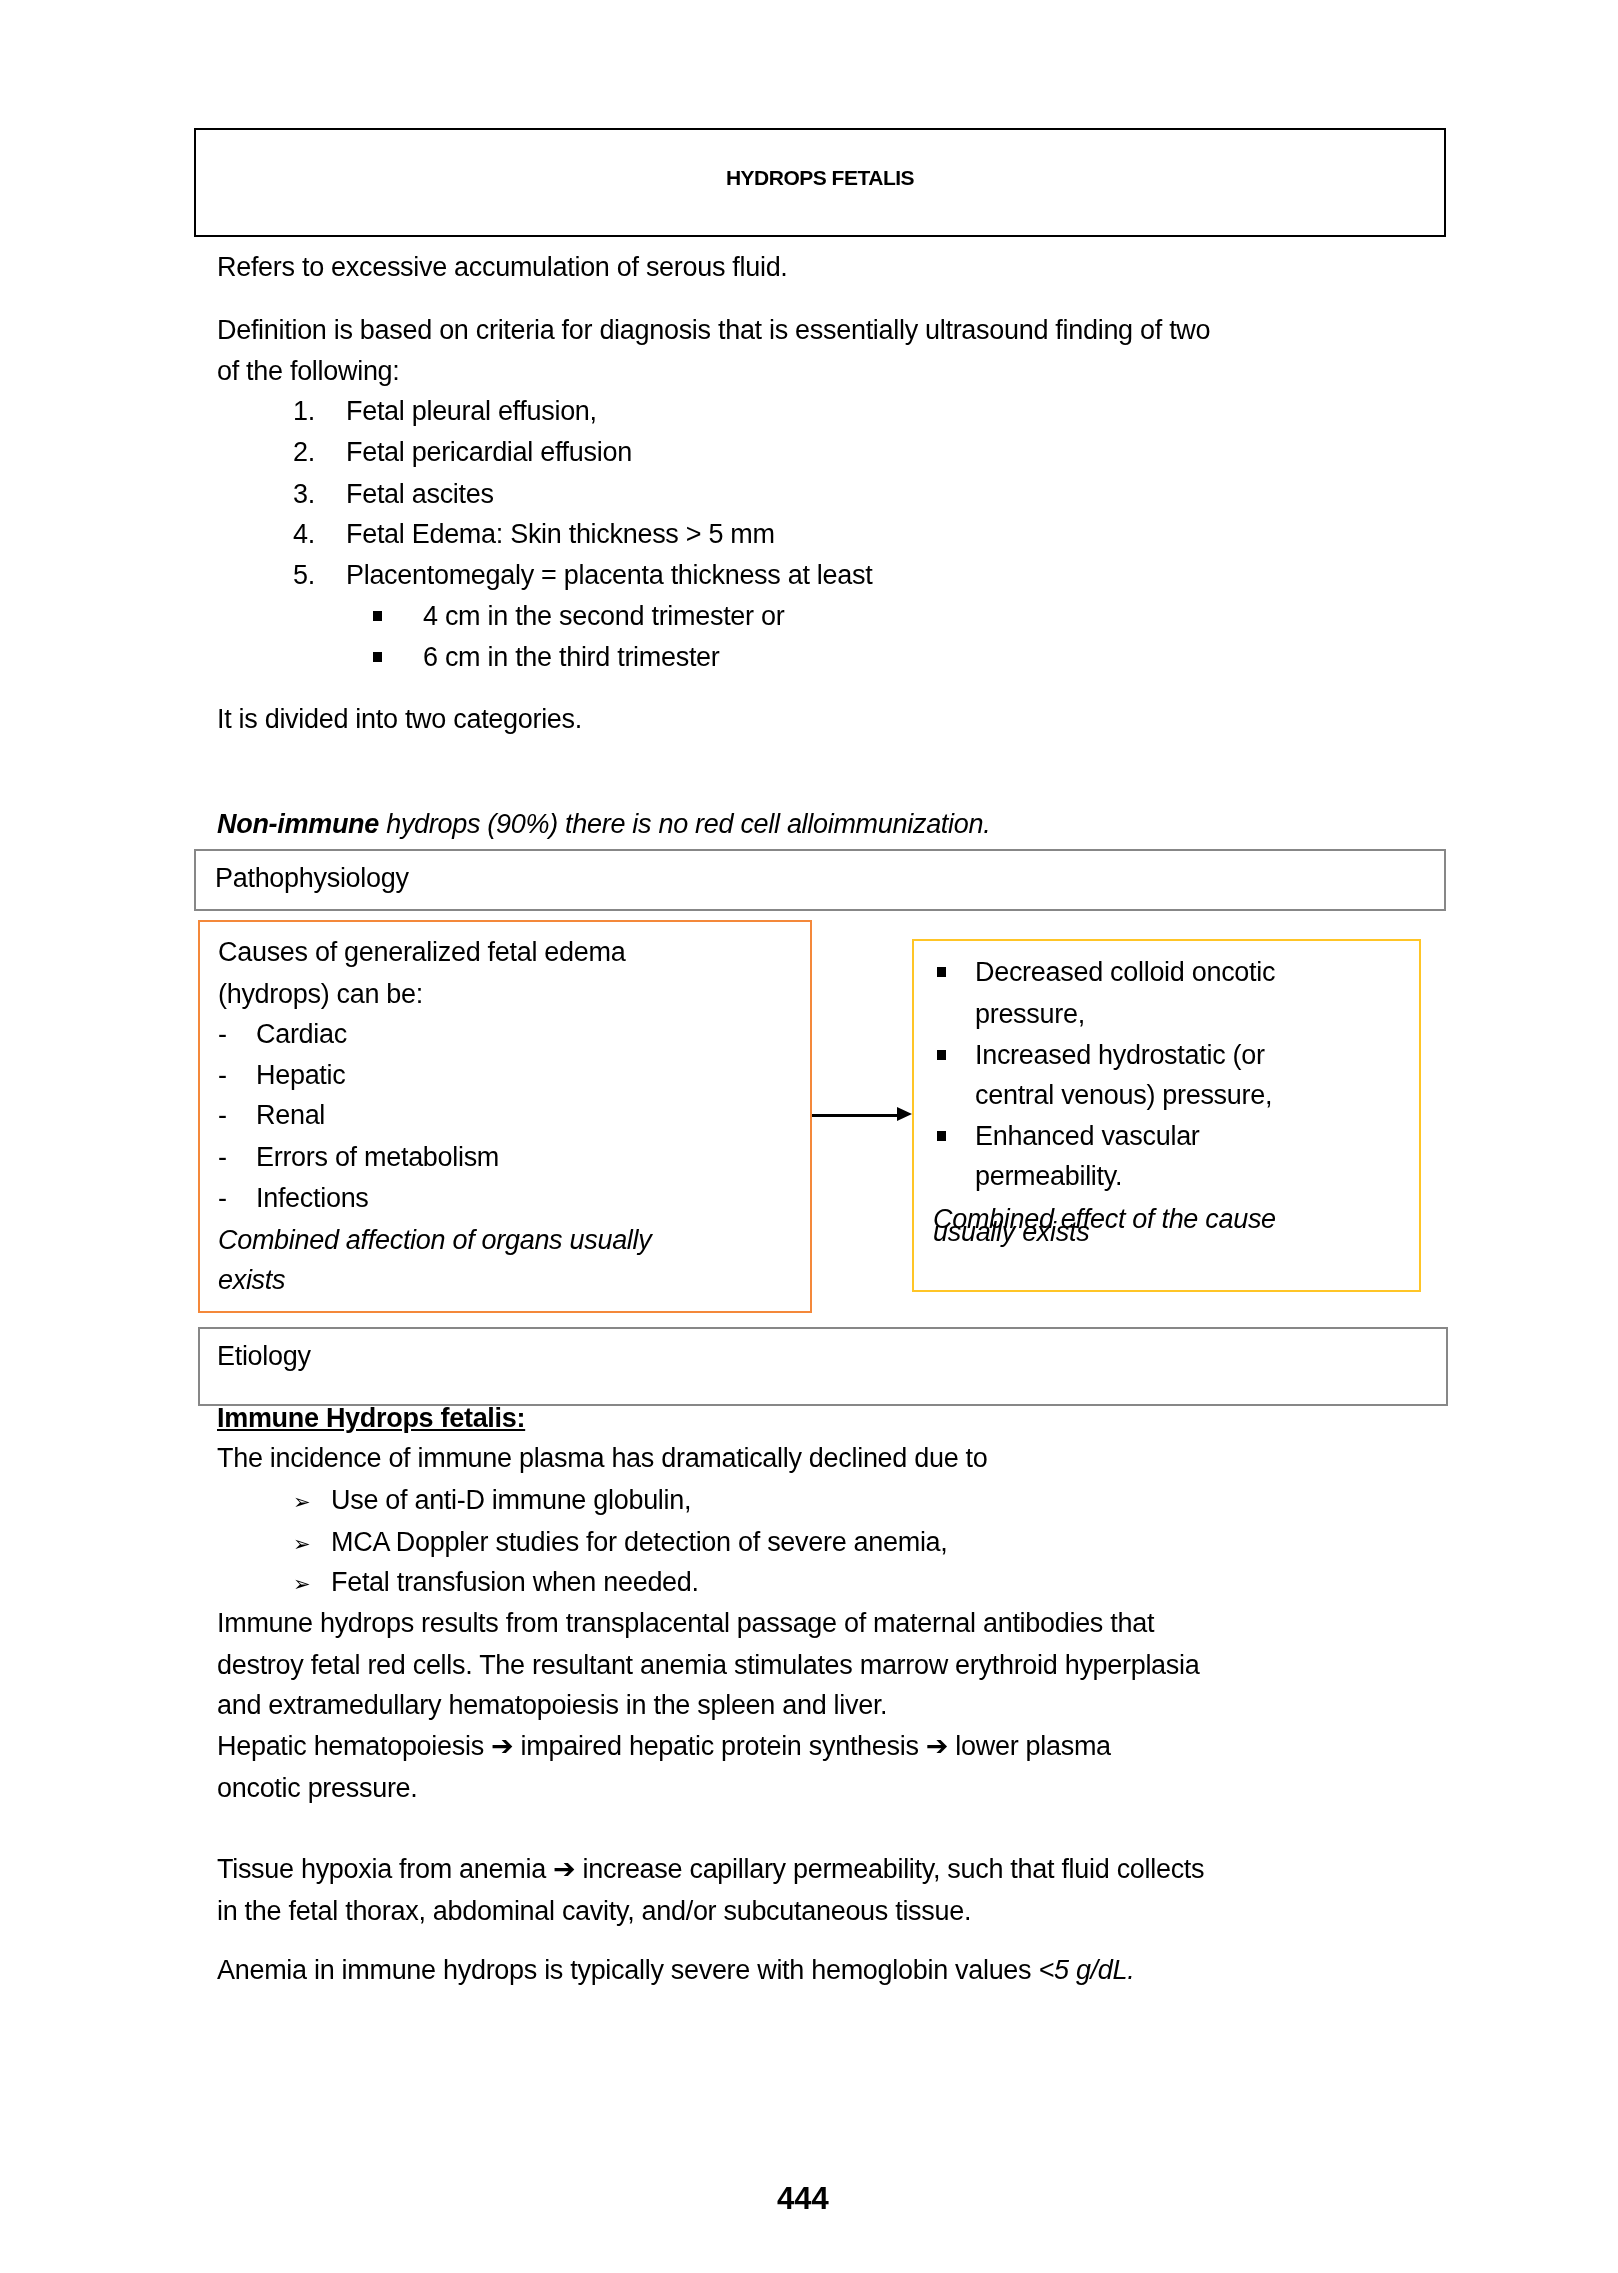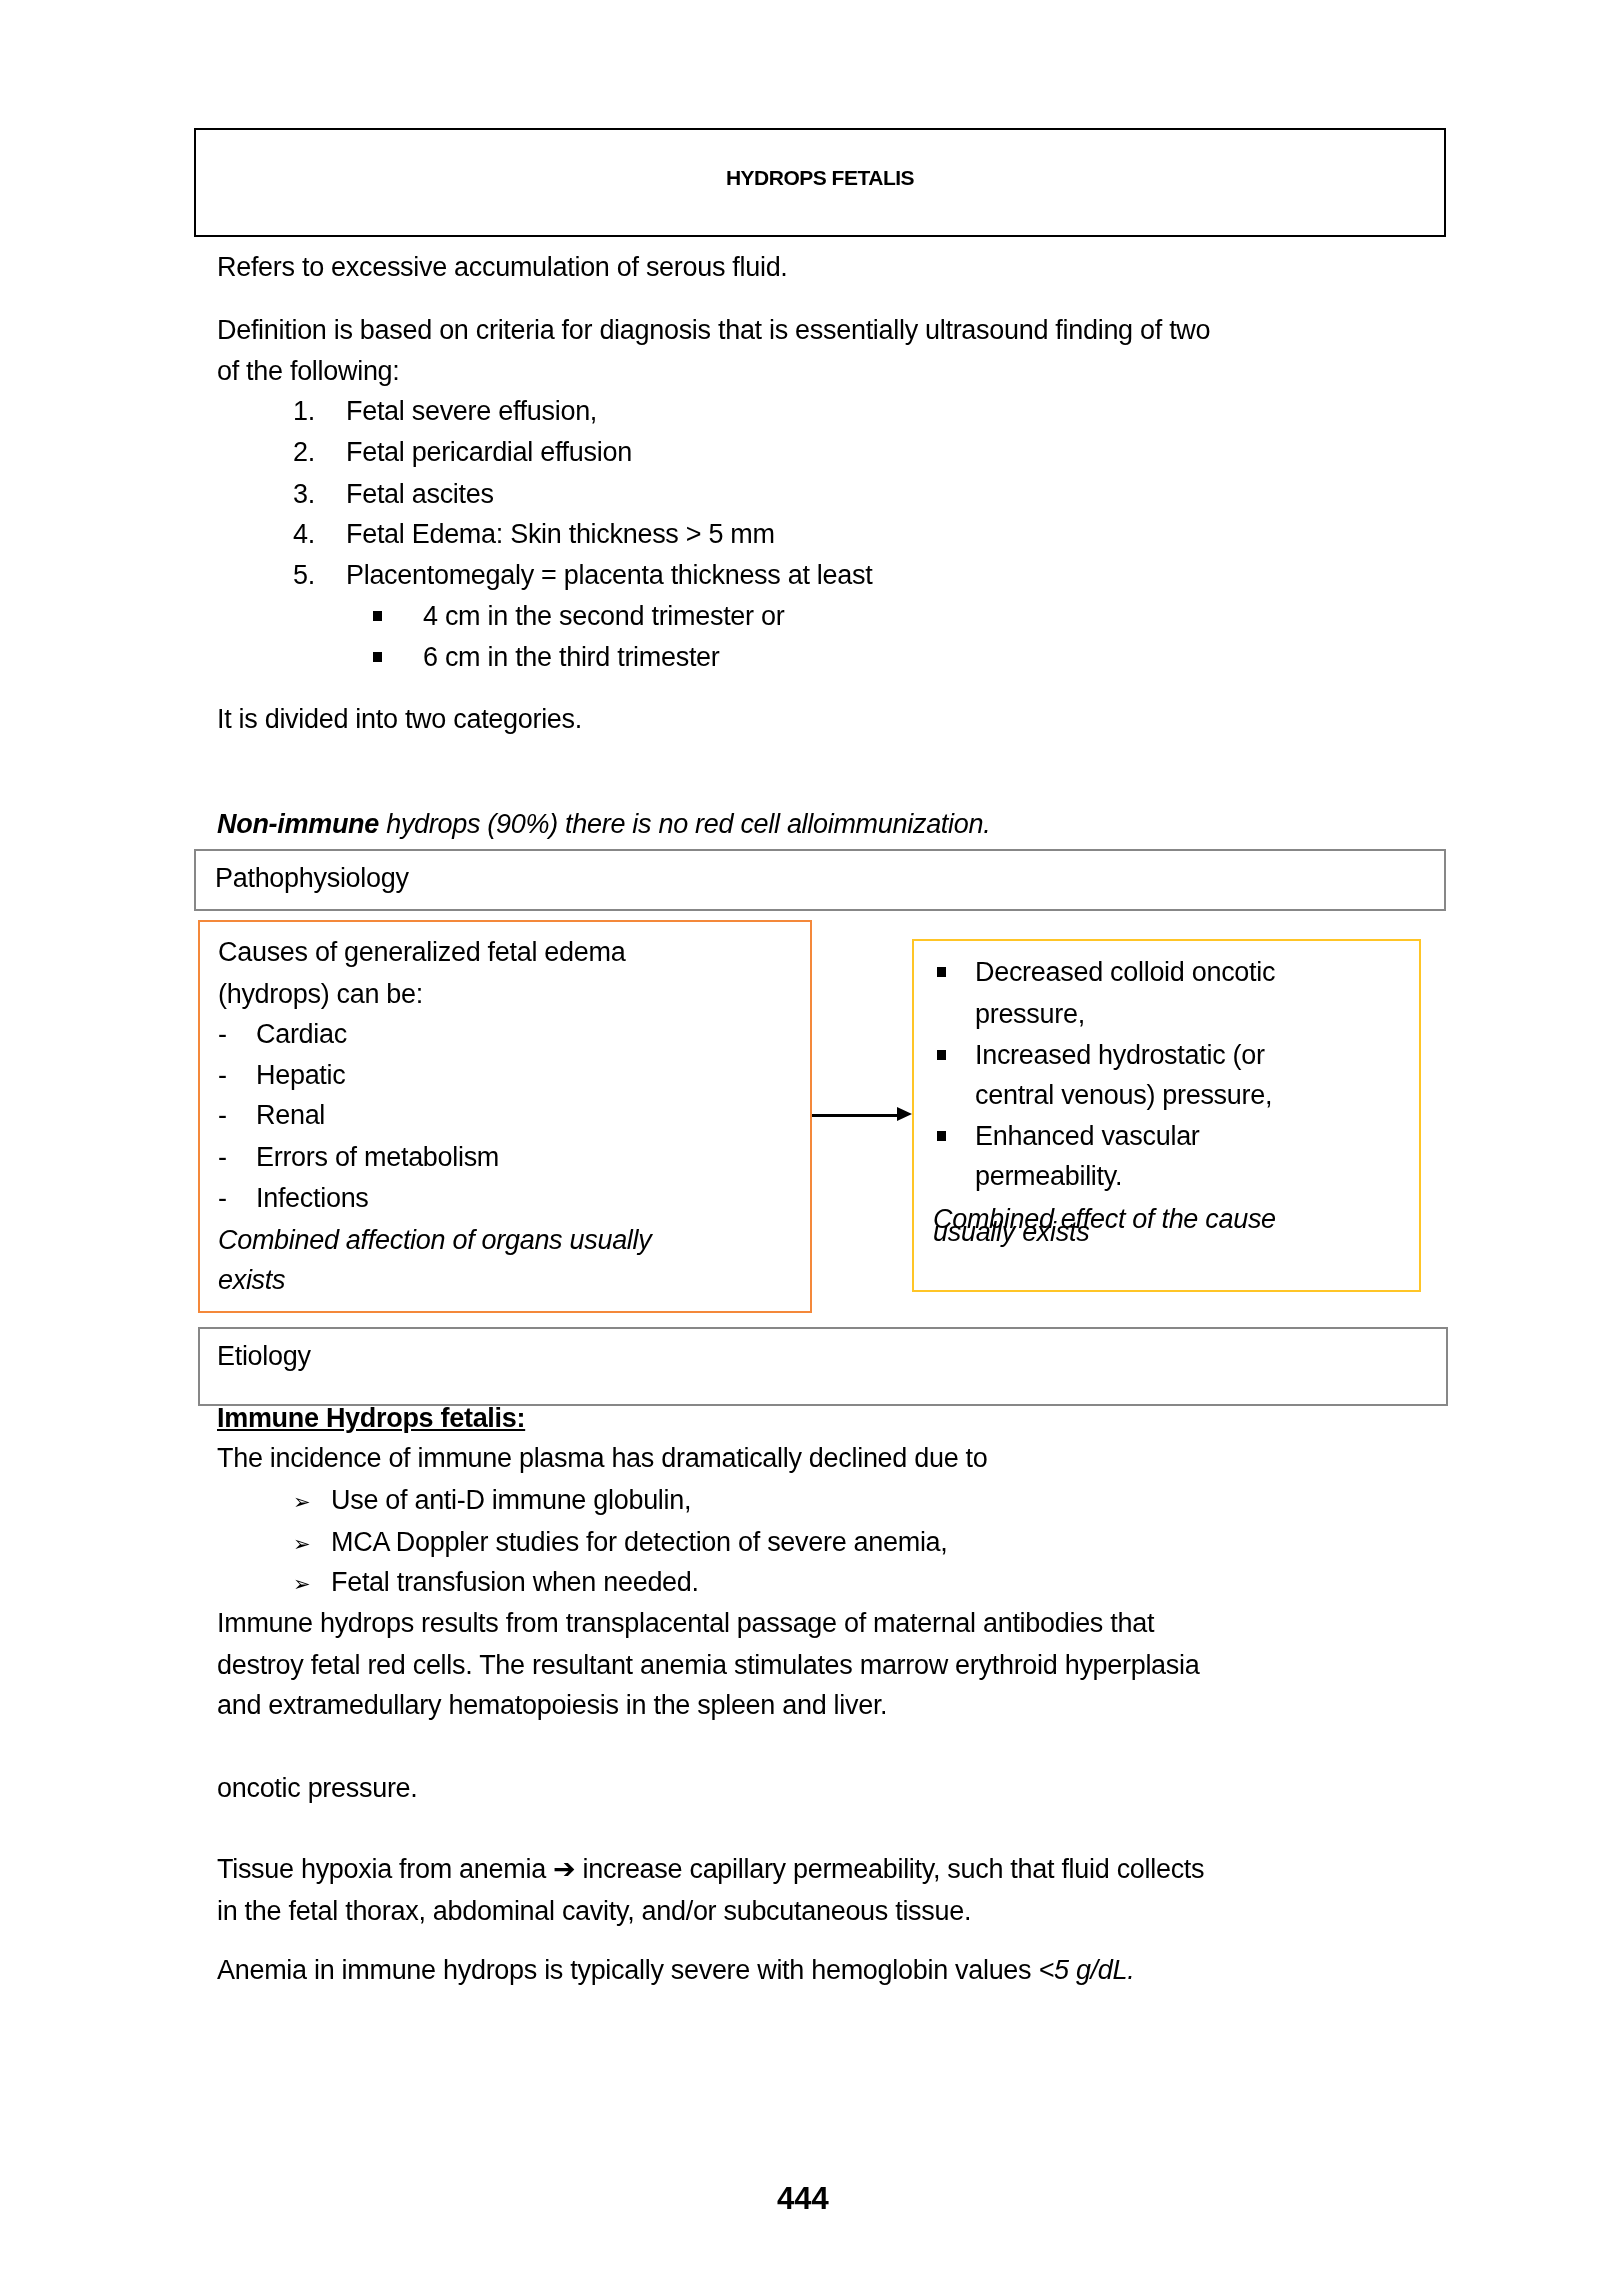--- a/index.html
+++ b/index.html
@@ -32,21 +32,21 @@
     <div class="title-text">HYDROPS FETALIS</div>
   </div>
 
   <div class="ln" style="left:217px; top:251px;">Refers to excessive accumulation of serous fluid.</div>
   <div class="ln" style="left:217px; top:314px;">Definition is based on criteria for diagnosis that is essentially ultrasound finding of two</div>
   <div class="ln" style="left:217px; top:355px;">of the following:</div>
 
   <div>
     <div class="ln" style="left:293px; top:395px;">
       <span>1.</span>
-      <span style="position:absolute; left:53px;">Fetal severe effusion,</span>
+      <span style="position:absolute; left:53px;">Fetal pleural effusion,</span>
     </div>
     <div class="ln" style="left:293px; top:436px;">
       <span>2.</span>
       <span style="position:absolute; left:53px;">Fetal pericardial effusion</span>
     </div>
     <div class="ln" style="left:293px; top:478px;">
       <span>3.</span>
       <span style="position:absolute; left:53px;">Fetal ascites</span>
     </div>
     <div class="ln" style="left:293px; top:518px;">
@@ -141,20 +141,27 @@
   </div>
   <div class="ln" style="left:293px; top:1566px;">
     <span style="font-family:'DejaVu Sans', sans-serif; font-size:21px;">➢</span>
     <span style="position:absolute; left:38px;">Fetal transfusion when needed.</span>
   </div>
 
   <div class="ln" style="left:217px; top:1607px;">Immune hydrops results from transplacental passage of maternal antibodies that</div>
   <div class="ln" style="left:217px; top:1649px;">destroy fetal red cells. The resultant anemia stimulates marrow erythroid hyperplasia</div>
   <div class="ln" style="left:217px; top:1689px;">and extramedullary hematopoiesis in the spleen and liver.</div>
 
+  <div class="ln" style="left:217px; top:1730px;">
+    <span>Hepatic hematopoiesis</span>
+    <span style="font-family:'DejaVu Sans', sans-serif;">➔</span>
+    <span>impaired hepatic protein synthesis</span>
+    <span style="font-family:'DejaVu Sans', sans-serif;">➔</span>
+    <span>lower plasma</span>
+  </div>
   <div class="ln" style="left:217px; top:1772px;">oncotic pressure.</div>
 
 
   <div class="ln" style="left:217px; top:1853px;">
     <span>Tissue hypoxia from anemia</span>
     <span style="font-family:'DejaVu Sans', sans-serif;">➔</span>
     <span>increase capillary permeability, such that fluid collects</span>
   </div>
   <div class="ln" style="left:217px; top:1895px;">in the fetal thorax, abdominal cavity, and/or subcutaneous tissue.</div>
 

